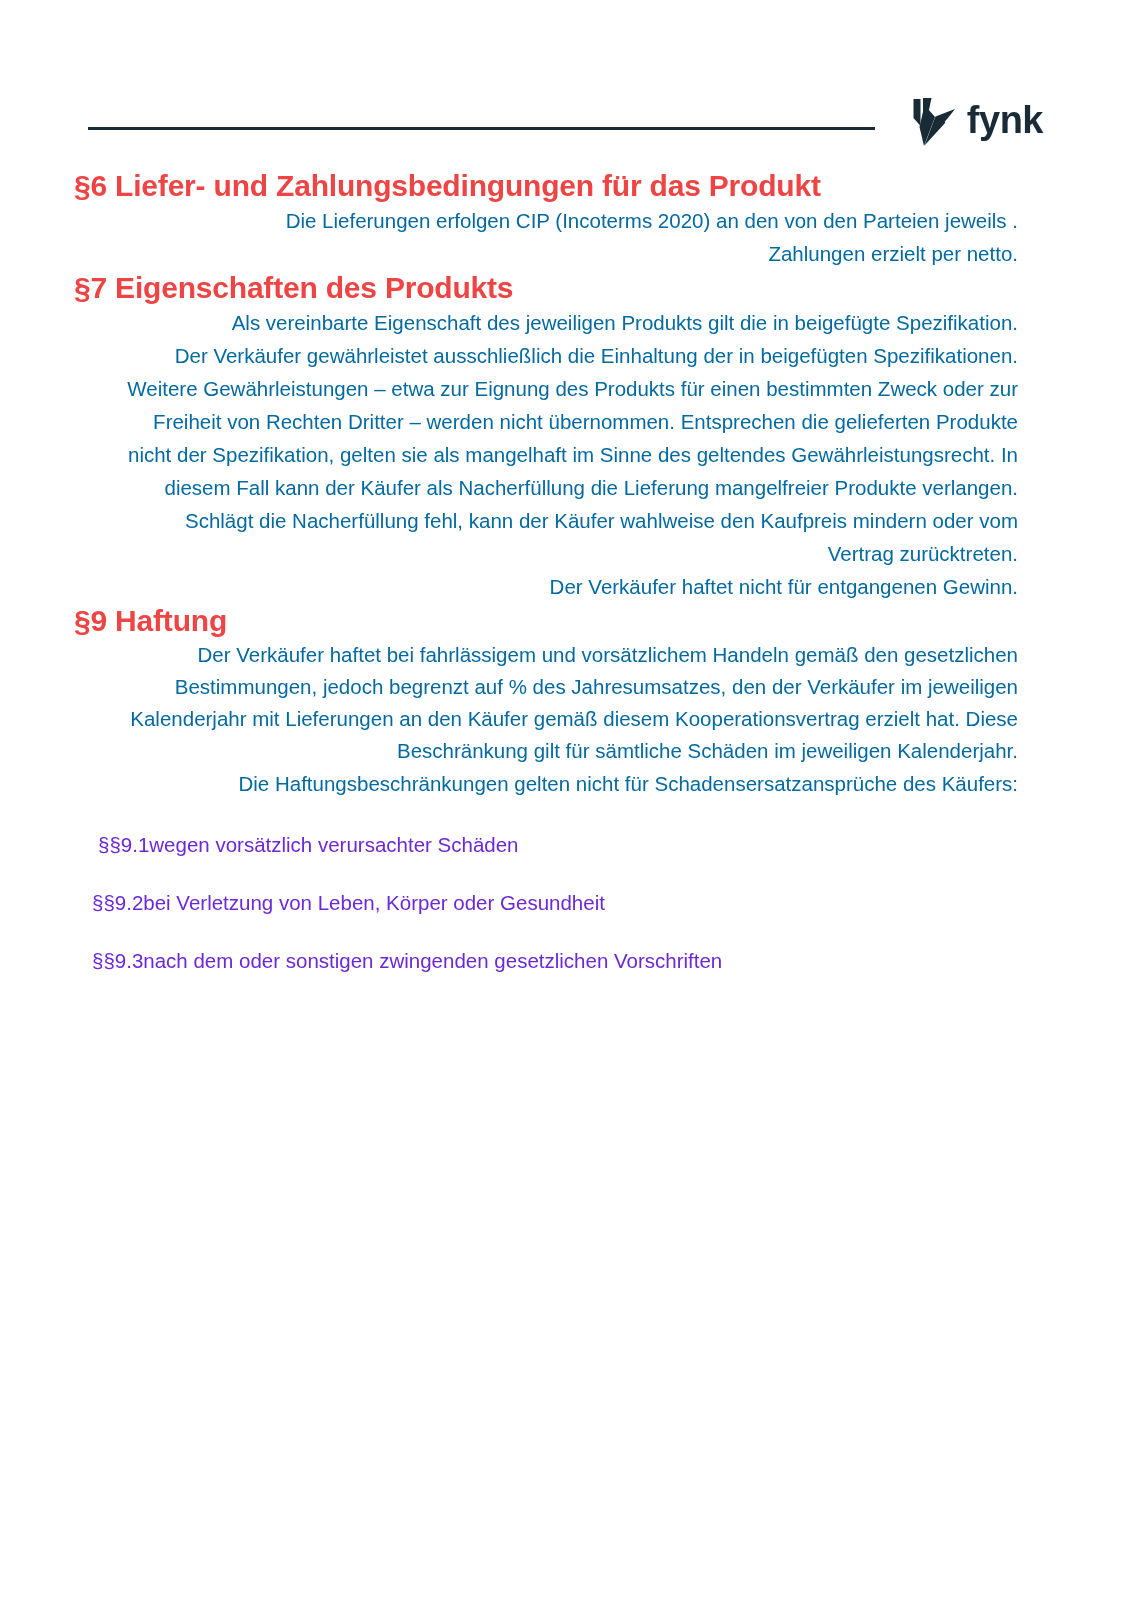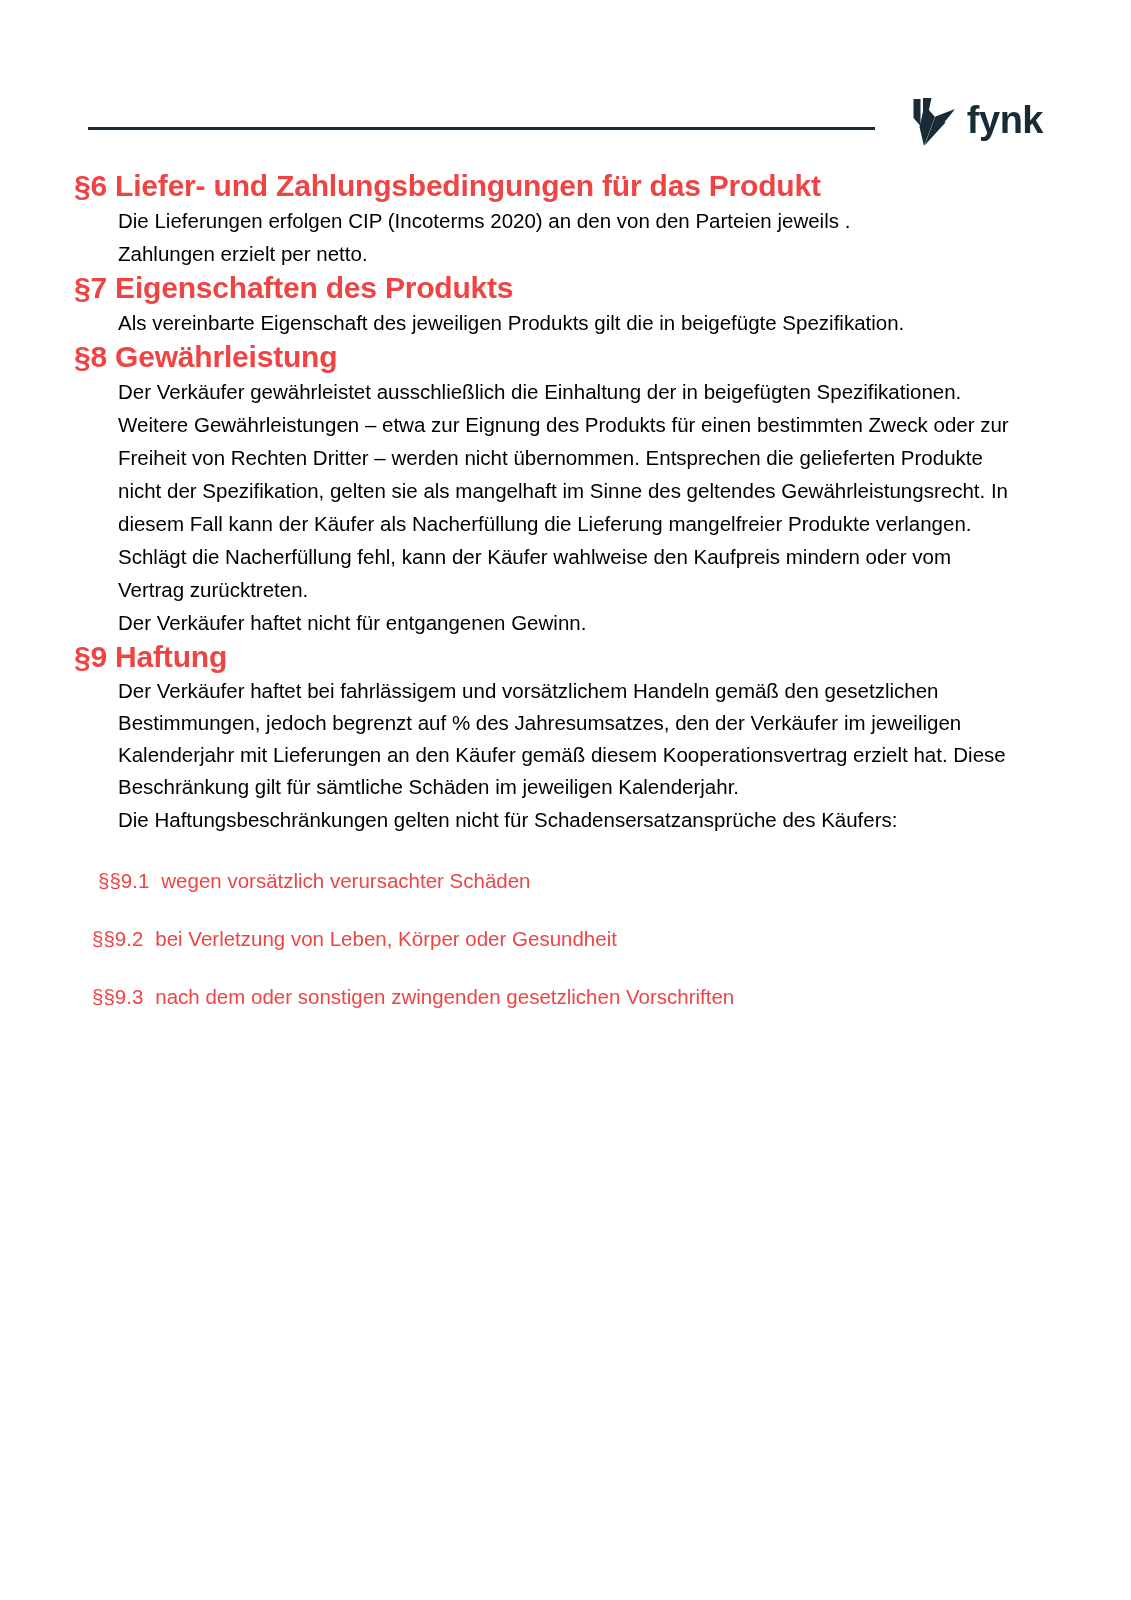--- a/index.html
+++ b/index.html
@@ -73,44 +73,44 @@
     margin: 0;
     letter-spacing: -0.2px;
     line-height: 1.2;
   }
   .sec-gap-top-large { margin-top: 52px; }
   .sec-gap-top-mid   { margin-top: 48px; }
 
   p.body-text {
     margin: 0;
     font-size: 20.5px;
-    color: #000000;
+    color: #0369a1;
     line-height: 33px;
     padding-left: 44px;
     max-width: 900px;
+    text-align: right;
   }
   p.body-text.tight { line-height: 32px; }
 
   .p-gap-after-heading { margin-top: 24px; }
   .p-gap             { margin-top: 22px; }
   .p-gap-sm          { margin-top: 20px; }
 
   ul.clause-list {
     list-style: none;
     margin: 30px 0 0 0;
     padding: 0;
   }
   ul.clause-list li {
     font-size: 20.5px;
-    color: #ef4444;
+    color: #6d28d9;
     line-height: 30px;
     margin: 0 0 28px 0;
     padding-left: 18px;
     display: flex;
-    gap: 12px;
   }
   ul.clause-list li.extra-indent { padding-left: 24px; }
   .clause-num { white-space: nowrap; }
   .clause-text { }
 
   
   .footer {
     position: absolute;
     left: 88px;
     top: 1478px;
@@ -154,21 +154,20 @@
 
   <div class="content">
 
     <h2 class="section-heading">§6 Liefer- und Zahlungsbedingungen für das Produkt</h2>
     <p class="body-text p-gap-after-heading">Die Lieferungen erfolgen CIP (Incoterms 2020) an den von den Parteien jeweils .</p>
     <p class="body-text p-gap">Zahlungen erzielt per netto.</p>
 
     <h2 class="section-heading sec-gap-top-large">§7 Eigenschaften des Produkts</h2>
     <p class="body-text p-gap-after-heading">Als vereinbarte Eigenschaft des jeweiligen Produkts gilt die in beigefügte Spezifikation.</p>
 
-    <h2 class="section-heading sec-gap-top-large">§8 Gewährleistung</h2>
     <p class="body-text p-gap-after-heading">Der Verkäufer gewährleistet ausschließlich die Einhaltung der in beigefügten Spezifikationen.</p>
     <p class="body-text p-gap">Weitere Gewährleistungen – etwa zur Eignung des Produkts für einen bestimmten Zweck oder zur Freiheit von Rechten Dritter – werden nicht übernommen. Entsprechen die gelieferten Produkte nicht der Spezifikation, gelten sie als mangelhaft im Sinne des geltendes Gewährleistungsrecht. In diesem Fall kann der Käufer als Nacherfüllung die Lieferung mangelfreier Produkte verlangen. Schlägt die Nacherfüllung fehl, kann der Käufer wahlweise den Kaufpreis mindern oder vom Vertrag zurücktreten.</p>
     <p class="body-text p-gap-sm">Der Verkäufer haftet nicht für entgangenen Gewinn.</p>
 
     <h2 class="section-heading sec-gap-top-mid">§9 Haftung</h2>
     <p class="body-text tight p-gap-after-heading">Der Verkäufer haftet bei fahrlässigem und vorsätzlichem Handeln gemäß den gesetzlichen Bestimmungen, jedoch begrenzt auf % des Jahresumsatzes, den der Verkäufer im jeweiligen Kalenderjahr mit Lieferungen an den Käufer gemäß diesem Kooperationsvertrag erzielt hat. Diese Beschränkung gilt für sämtliche Schäden im jeweiligen Kalenderjahr.</p>
     <p class="body-text p-gap">Die Haftungsbeschränkungen gelten nicht für Schadensersatzansprüche des Käufers:</p>
 
     <ul class="clause-list">
       <li class="extra-indent">

